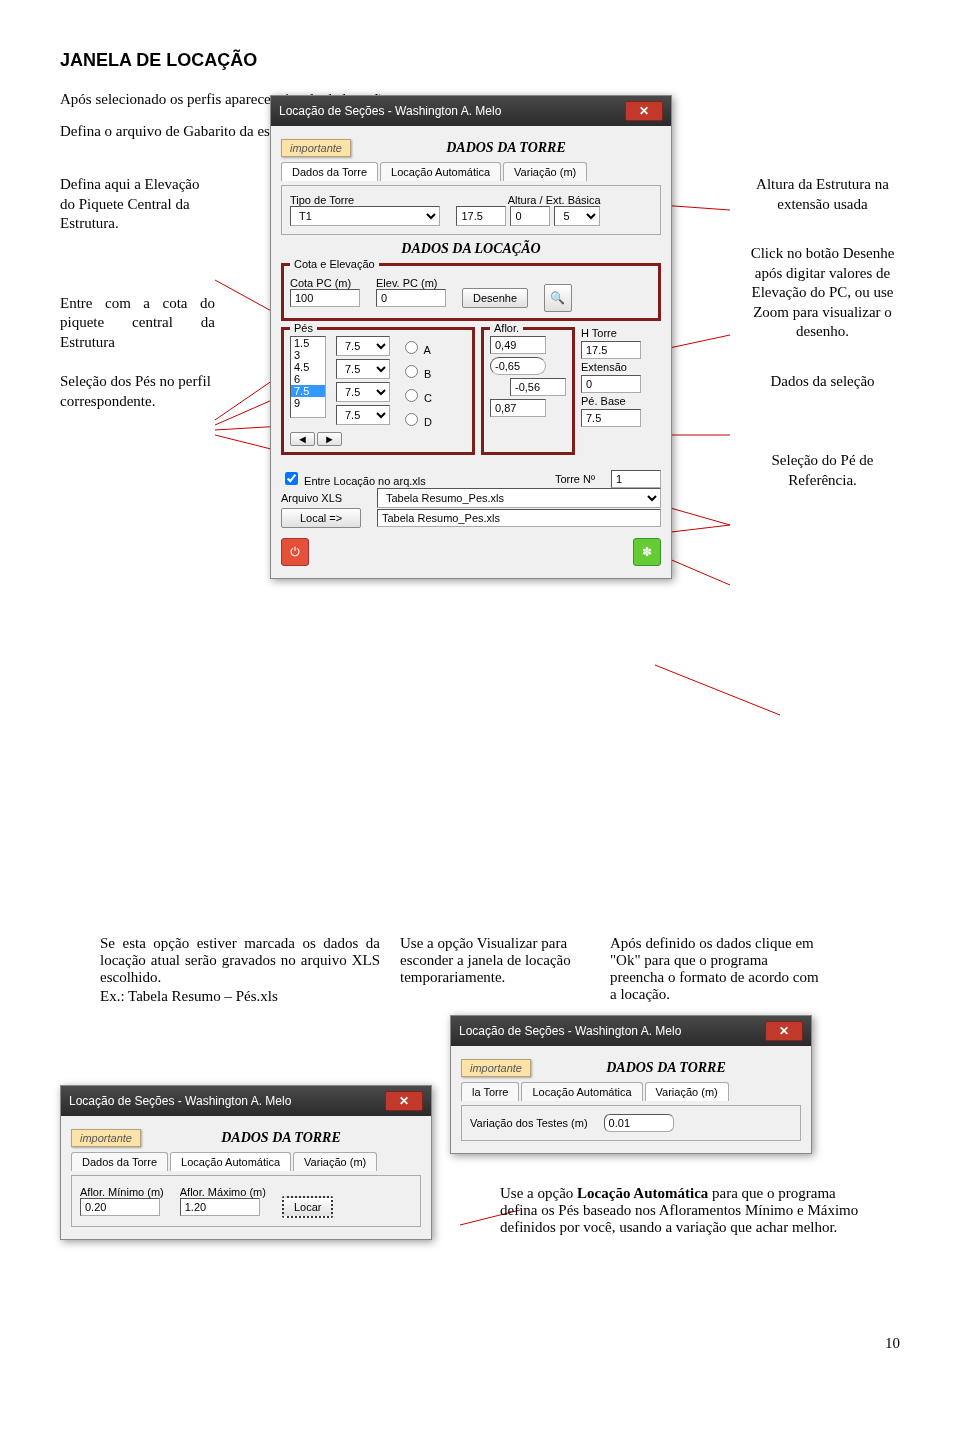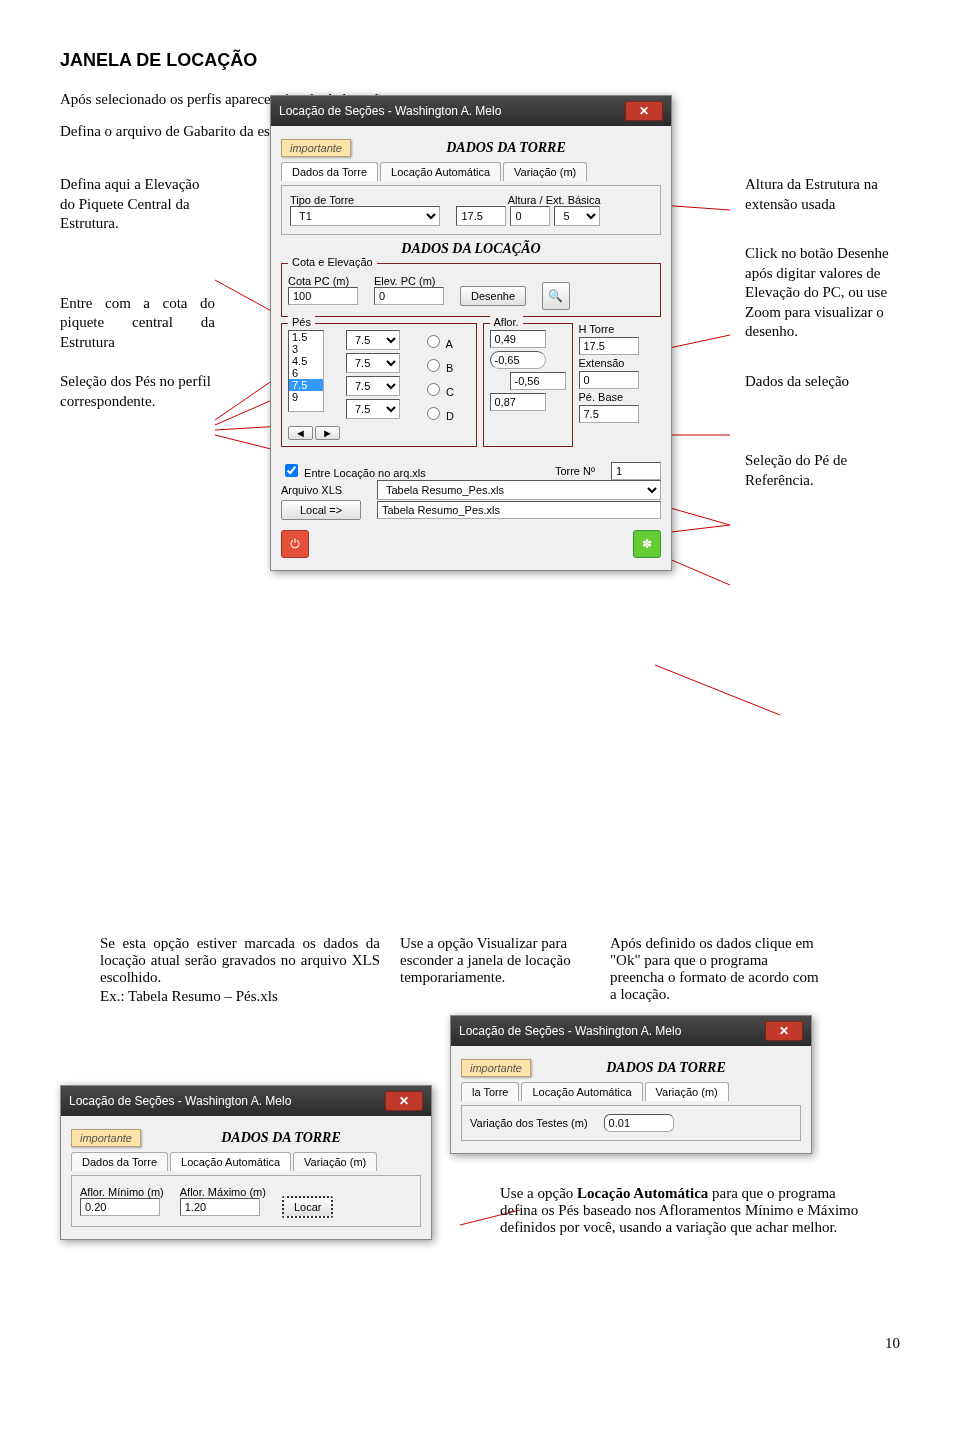--- a/index.html
+++ b/index.html
@@ -19,21 +19,21 @@
     margin: 0 0 20px 0;
   }
   p.intro {
     font-size: 15px;
     margin: 0 0 15px 0;
   }
   .indent { margin-left: 60px; }
   .page-area { position: relative; height: 760px; }
   .left-col, .right-col { position: absolute; font-size: 15px; line-height: 1.3; }
   .left-col { left: 0; width: 155px; }
-  .right-col { right: 0; width: 155px; }
+  .right-col { right: 0; width: 155px; text-align: center; }
   .note-block { margin-bottom: 60px; }
 
   
   .dialog {
     position: absolute;
     left: 210px; top: -60px;
     width: 400px;
     background: #f0f0f0;
     border: 1px solid #888;
     box-shadow: 2px 2px 8px rgba(0,0,0,0.4);
@@ -98,21 +98,21 @@
   .row { display: flex; align-items: center; gap: 16px; margin-bottom: 0; }
   .lbl { font-size: 11px; }
   select, input[type=text] {
     font-family: inherit;
     font-size: 11px;
     background: #fff;
     border: 1px inset #aaa;
     padding: 2px 4px;
   }
   .group {
-    border: 1px solid #7f1d1d;
+    border: 3px solid #7f1d1d;
     padding: 6px;
     margin-bottom: 6px;
     position: relative;
     background: #f0f0f0;
   }
   .group-title {
     position: absolute;
     top: -8px; left: 6px;
     background: #f0f0f0;
     padding: 0 4px;
@@ -266,21 +266,21 @@
             <input type="text" style="width: 60px;" value="0">
           </div>
           <button class="btn" style="margin-top:12px">Desenhe</button>
           <div class="iconbtn" style="margin-top:12px">🔍</div>
         </div>
       </div>
 
       <div style="display:flex; gap:6px">
         <div class="group" style="flex:2.2">
           <div class="group-title">Pés</div>
-          <div style="display:flex; gap:22px; align-items:flex-start">
+          <div style="display:flex; gap:10px; align-items:flex-start">
             <div class="pes-list">
               <div>1.5</div>
               <div>3</div>
               <div>4.5</div>
               <div>6</div>
               <div class="sel">7.5</div>
               <div>9</div>
             </div>
             <div style="display:flex; flex-direction:column; gap:3px">
               <select style="width:54px"><option>7.5</option></select>

